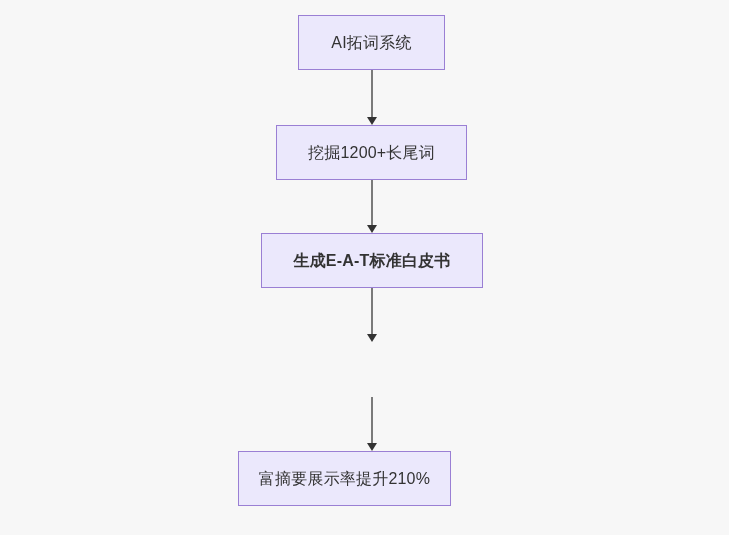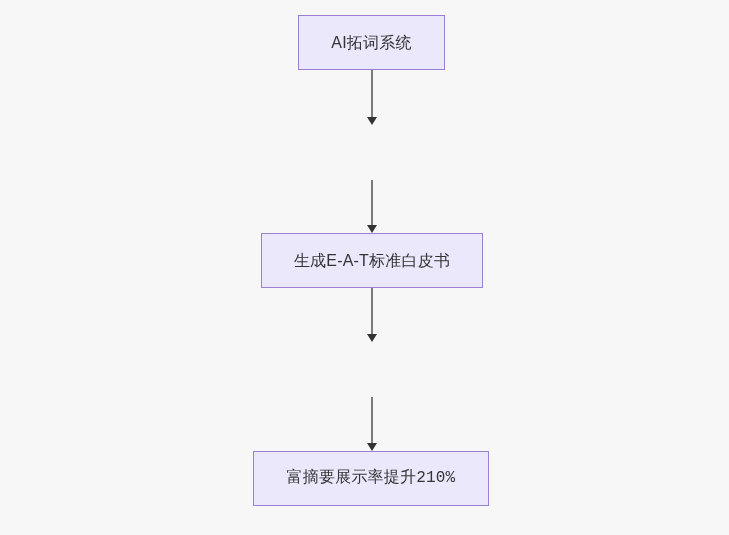--- a/index.html
+++ b/index.html
@@ -84,23 +84,26 @@
 
   <div class="edge" style="left:371px; top:397px; height:54px;">
     <div class="edge-line" style="height:46px;"></div>
     <div class="edge-head" style="top:46px;"></div>
   </div>
 
   <div class="node" style="left:298px; top:15px; width:147px; height:55px;">
     <span class="node-label">AI拓词系统</span>
   </div>
 
+  <div class="node" style="left:276px; top:125px; width:191px; height:55px;">
+    <span class="node-label">挖掘1200+长尾词</span>
+  </div>
 
-  <div class="node" style="left:261px; top:233px; width:222px; height:55px;">
+  <div class="node" style="left:261px; top:233px; width:222px; height:55px;font-weight:bold;">
     <span class="node-label">生成E-A-T标准白皮书</span>
   </div>
 
 
-  <div class="node" style="left:253px; top:451px; width:236px; height:55px;font-family:Liberation Mono, monospace;">
+  <div class="node" style="left:238px; top:451px; width:213px; height:55px;">
     <span class="node-label">富摘要展示率提升210%</span>
   </div>
 
 </div>
 
 </body></html>

